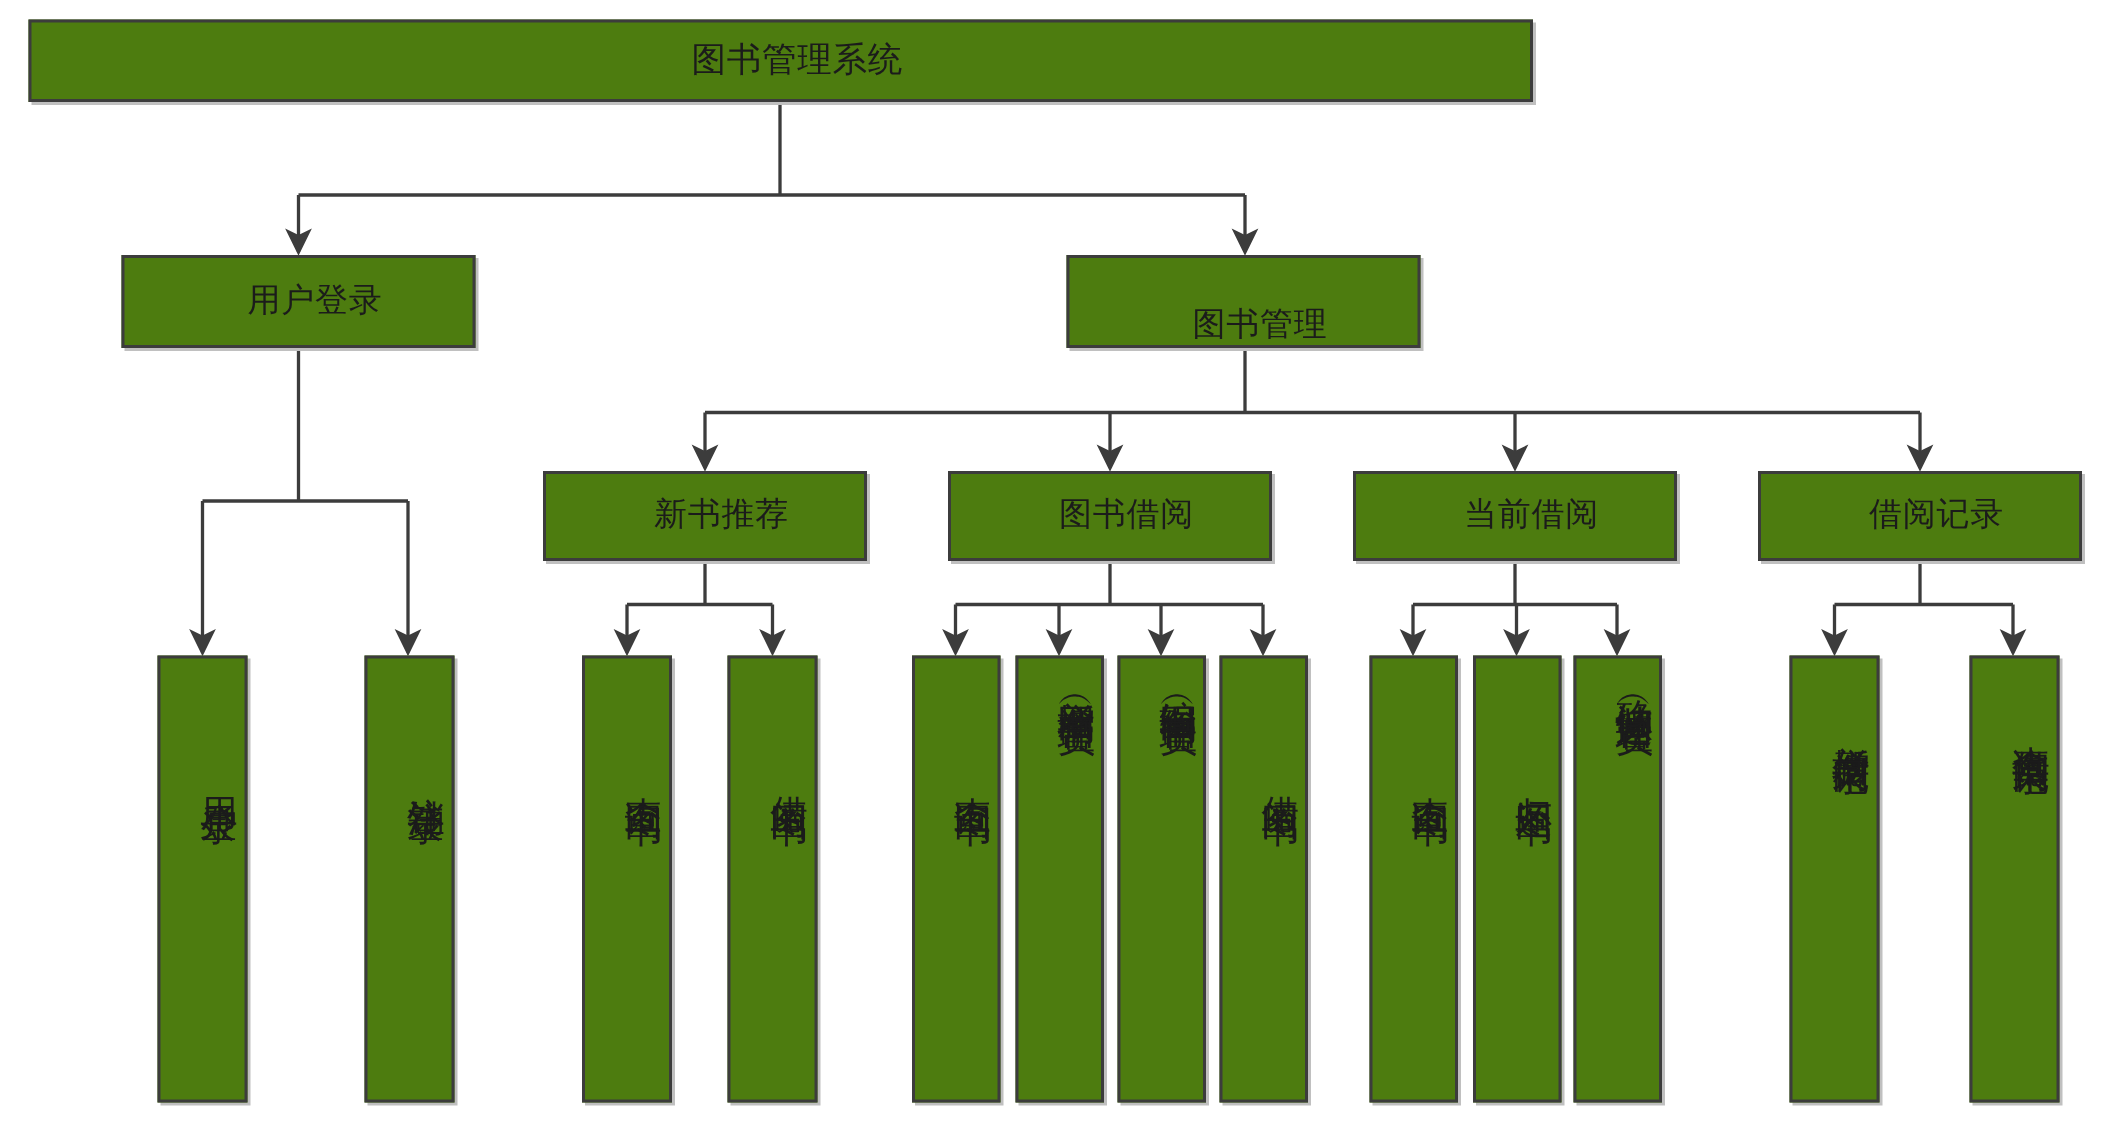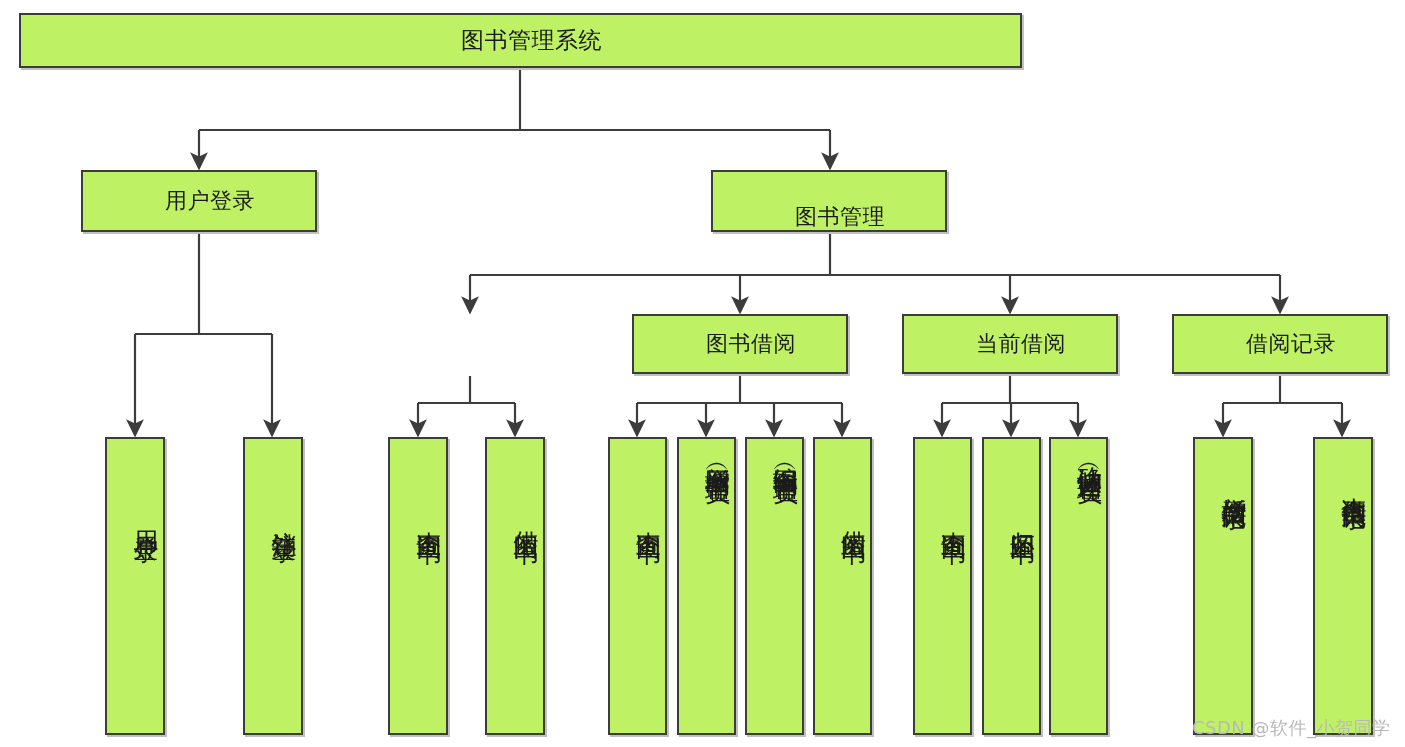--- a/index.html
+++ b/index.html
@@ -20,21 +20,21 @@
     position: absolute;
     left: 0;
     top: 0;
     width: 1405px;
     height: 747px;
     pointer-events: none;
   }
   .node {
     position: absolute;
     box-sizing: border-box;
-    background: #bef264;
+    background: #4d7c0f;
     border: 2px solid #3c3c3c;
     box-shadow: 2px 2px 0 0 rgba(140,140,140,0.55);
     display: flex;
     align-items: center;
     justify-content: center;
     z-index: 2;
     padding-left: 22px;
   }
   .node .lbl {
     color: #1b1b1b;
@@ -135,20 +135,23 @@
     <span class="lbl">图书管理系统</span>
   </div>
 
   <div class="node h" style="left:81px; top:170px; width:236px; height:62px;">
     <span class="lbl">用户登录</span>
   </div>
   <div class="node h" style="left:711px; top:170px; width:236px; height:62px;align-items:flex-end;">
     <span class="lbl">图书管理</span>
   </div>
 
+  <div class="node h" style="left:362px; top:314px; width:216px; height:60px;">
+    <span class="lbl">新书推荐</span>
+  </div>
   <div class="node h" style="left:632px; top:314px; width:216px; height:60px;justify-content:center;">
     <span class="lbl">图书借阅</span>
   </div>
   <div class="node h" style="left:1172px; top:314px; width:216px; height:60px;">
     <span class="lbl">借阅记录</span>
   </div>
   <div class="node h" style="left:902px; top:314px; width:216px; height:60px;">
     <span class="lbl">当前借阅</span>
   </div>
 
@@ -189,15 +192,14 @@
     <span class="lbl" style="margin-top:8px;">确认归还（管理员）</span>
   </div>
 
   <div class="node v tall" style="left:1193px; top:437px; width:60px; height:298px;">
     <span class="lbl" style="margin-top:38px;">新增借阅记录</span>
   </div>
   <div class="node v tall" style="left:1313px; top:437px; width:60px; height:298px;">
     <span class="lbl" style="margin-top:38px;">查询借阅记录</span>
   </div>
 
-  <div class="watermark" style="left:1192px; top:716px;">CSDN @软件_小贺同学</div>
 
 </div>
 
 </body></html>

